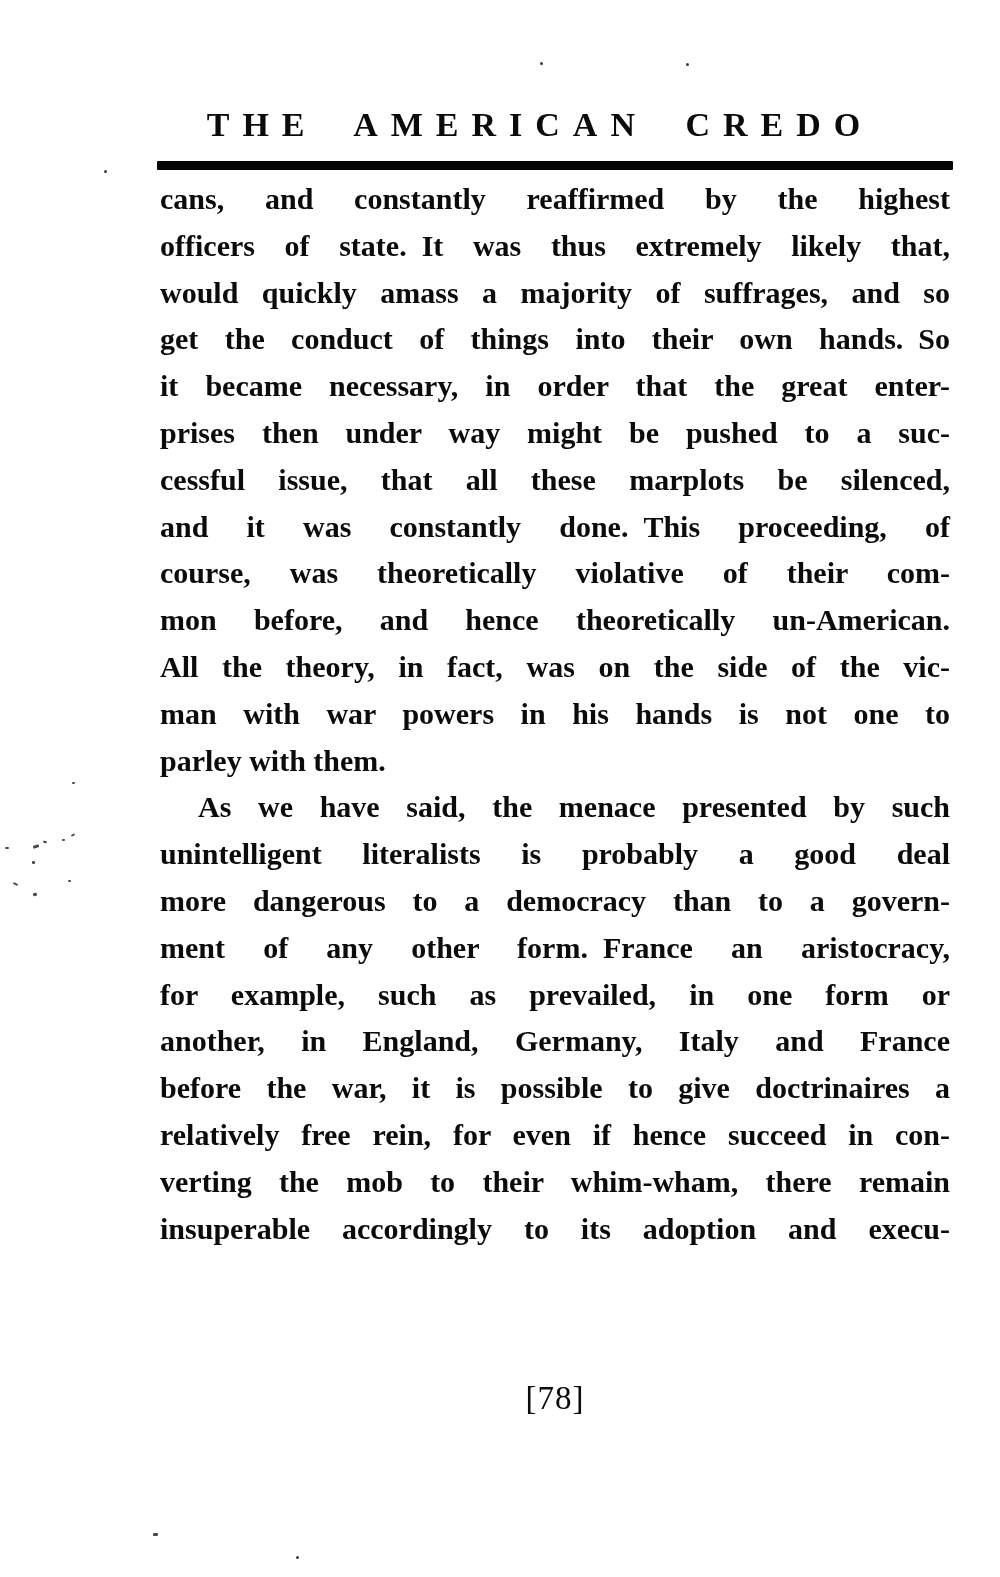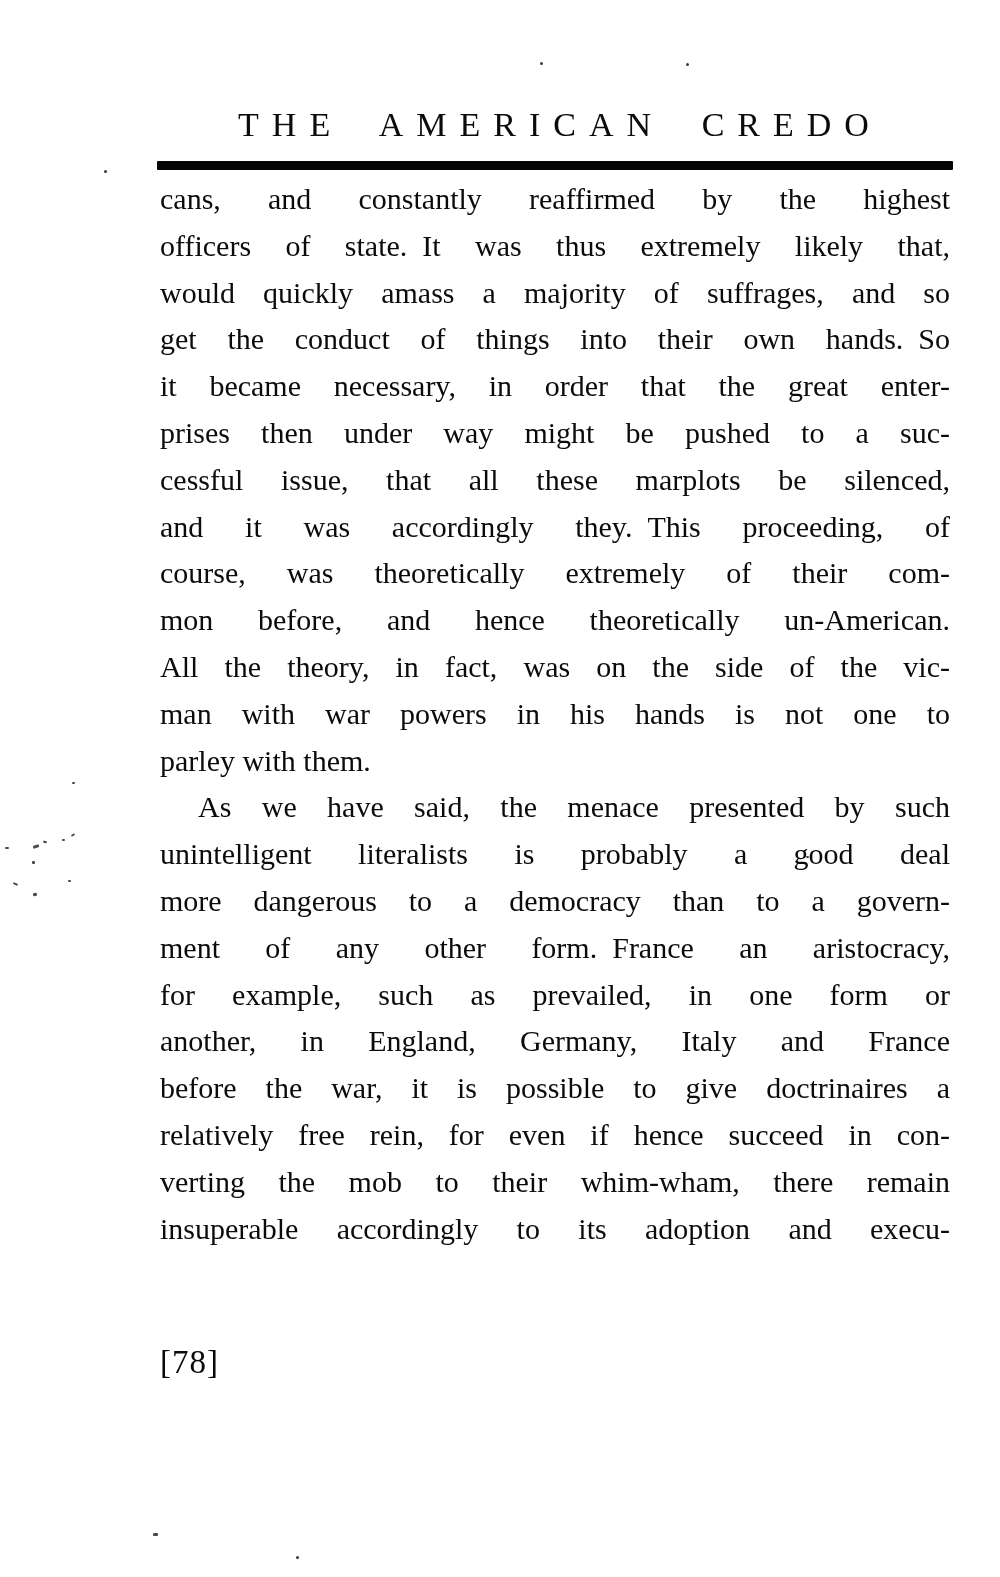--- a/index.html
+++ b/index.html
@@ -7,64 +7,66 @@
     width: 1000px;
     height: 1577px;
     background: #ffffff;
     position: relative;
     font-family: "Liberation Serif", "DejaVu Serif", serif;
     color: #0b0b0b;
     overflow: hidden;
   }
   .running-head {
     position: absolute;
-    left: 164px;
+    left: 144px;
     top: 106px;
     width: 792px;
     text-align: center;
     font-size: 34px;
-    font-weight: normal;
+    font-weight: bold;
     letter-spacing: 13px;
     word-spacing: 16px;
     white-space: nowrap;
   }
   .head-rule {
     position: absolute;
     left: 157px;
     top: 161px;
     width: 796px;
     height: 9px;
     background: #050505;
     border-radius: 1px;
   }
   .page-text {
     position: absolute;
     left: 160px;
     top: 176px;
     width: 790px;
+    font-weight: bold;
   }
   .line {
     font-size: 30px;
     line-height: 46.8px;
     height: 46.8px;
     white-space: nowrap;
     overflow: visible;
   }
   .line.just {
     text-align: justify;
     text-align-last: justify;
   }
   .line.indent {
     text-indent: 38px;
   }
   .folio {
     position: absolute;
     left: 160px;
-    top: 1344px;
+    top: 1380px;
     width: 790px;
+    text-align: center;
     font-size: 33px;
     letter-spacing: 1px;
   }
   .speck {
     position: absolute;
     background: #3a3a3a;
     border-radius: 50%;
   }
   .pencil {
     position: absolute;
@@ -79,22 +81,22 @@
 <div class="head-rule"></div>
 
 <div class="page-text">
   <div class="line just">cans, and constantly reaffirmed by the highest</div>
   <div class="line just">officers of state. It was thus extremely likely that,</div>
   <div class="line just">would quickly amass a majority of suffrages, and so</div>
   <div class="line just">get the conduct of things into their own hands. So</div>
   <div class="line just">it became necessary, in order that the great enter-</div>
   <div class="line just">prises then under way might be pushed to a suc-</div>
   <div class="line just">cessful issue, that all these marplots be silenced,</div>
-  <div class="line just">and it was accordingly they. This proceeding, of</div>
-  <div class="line just">course, was theoretically extremely of their com-</div>
+  <div class="line just">and it was constantly done. This proceeding, of</div>
+  <div class="line just">course, was theoretically violative of their com-</div>
   <div class="line just">mon before, and hence theoretically un-American.</div>
   <div class="line just">All the theory, in fact, was on the side of the vic-</div>
   <div class="line just">man with war powers in his hands is not one to</div>
   <div class="line">parley with them.</div>
   <div class="line just indent">As we have said, the menace presented by such</div>
   <div class="line just">unintelligent literalists is probably a good deal</div>
   <div class="line just">more dangerous to a democracy than to a govern-</div>
   <div class="line just">ment of any other form. France an aristocracy,</div>
   <div class="line just">for example, such as prevailed, in one form or</div>
   <div class="line just">another, in England, Germany, Italy and France</div>

